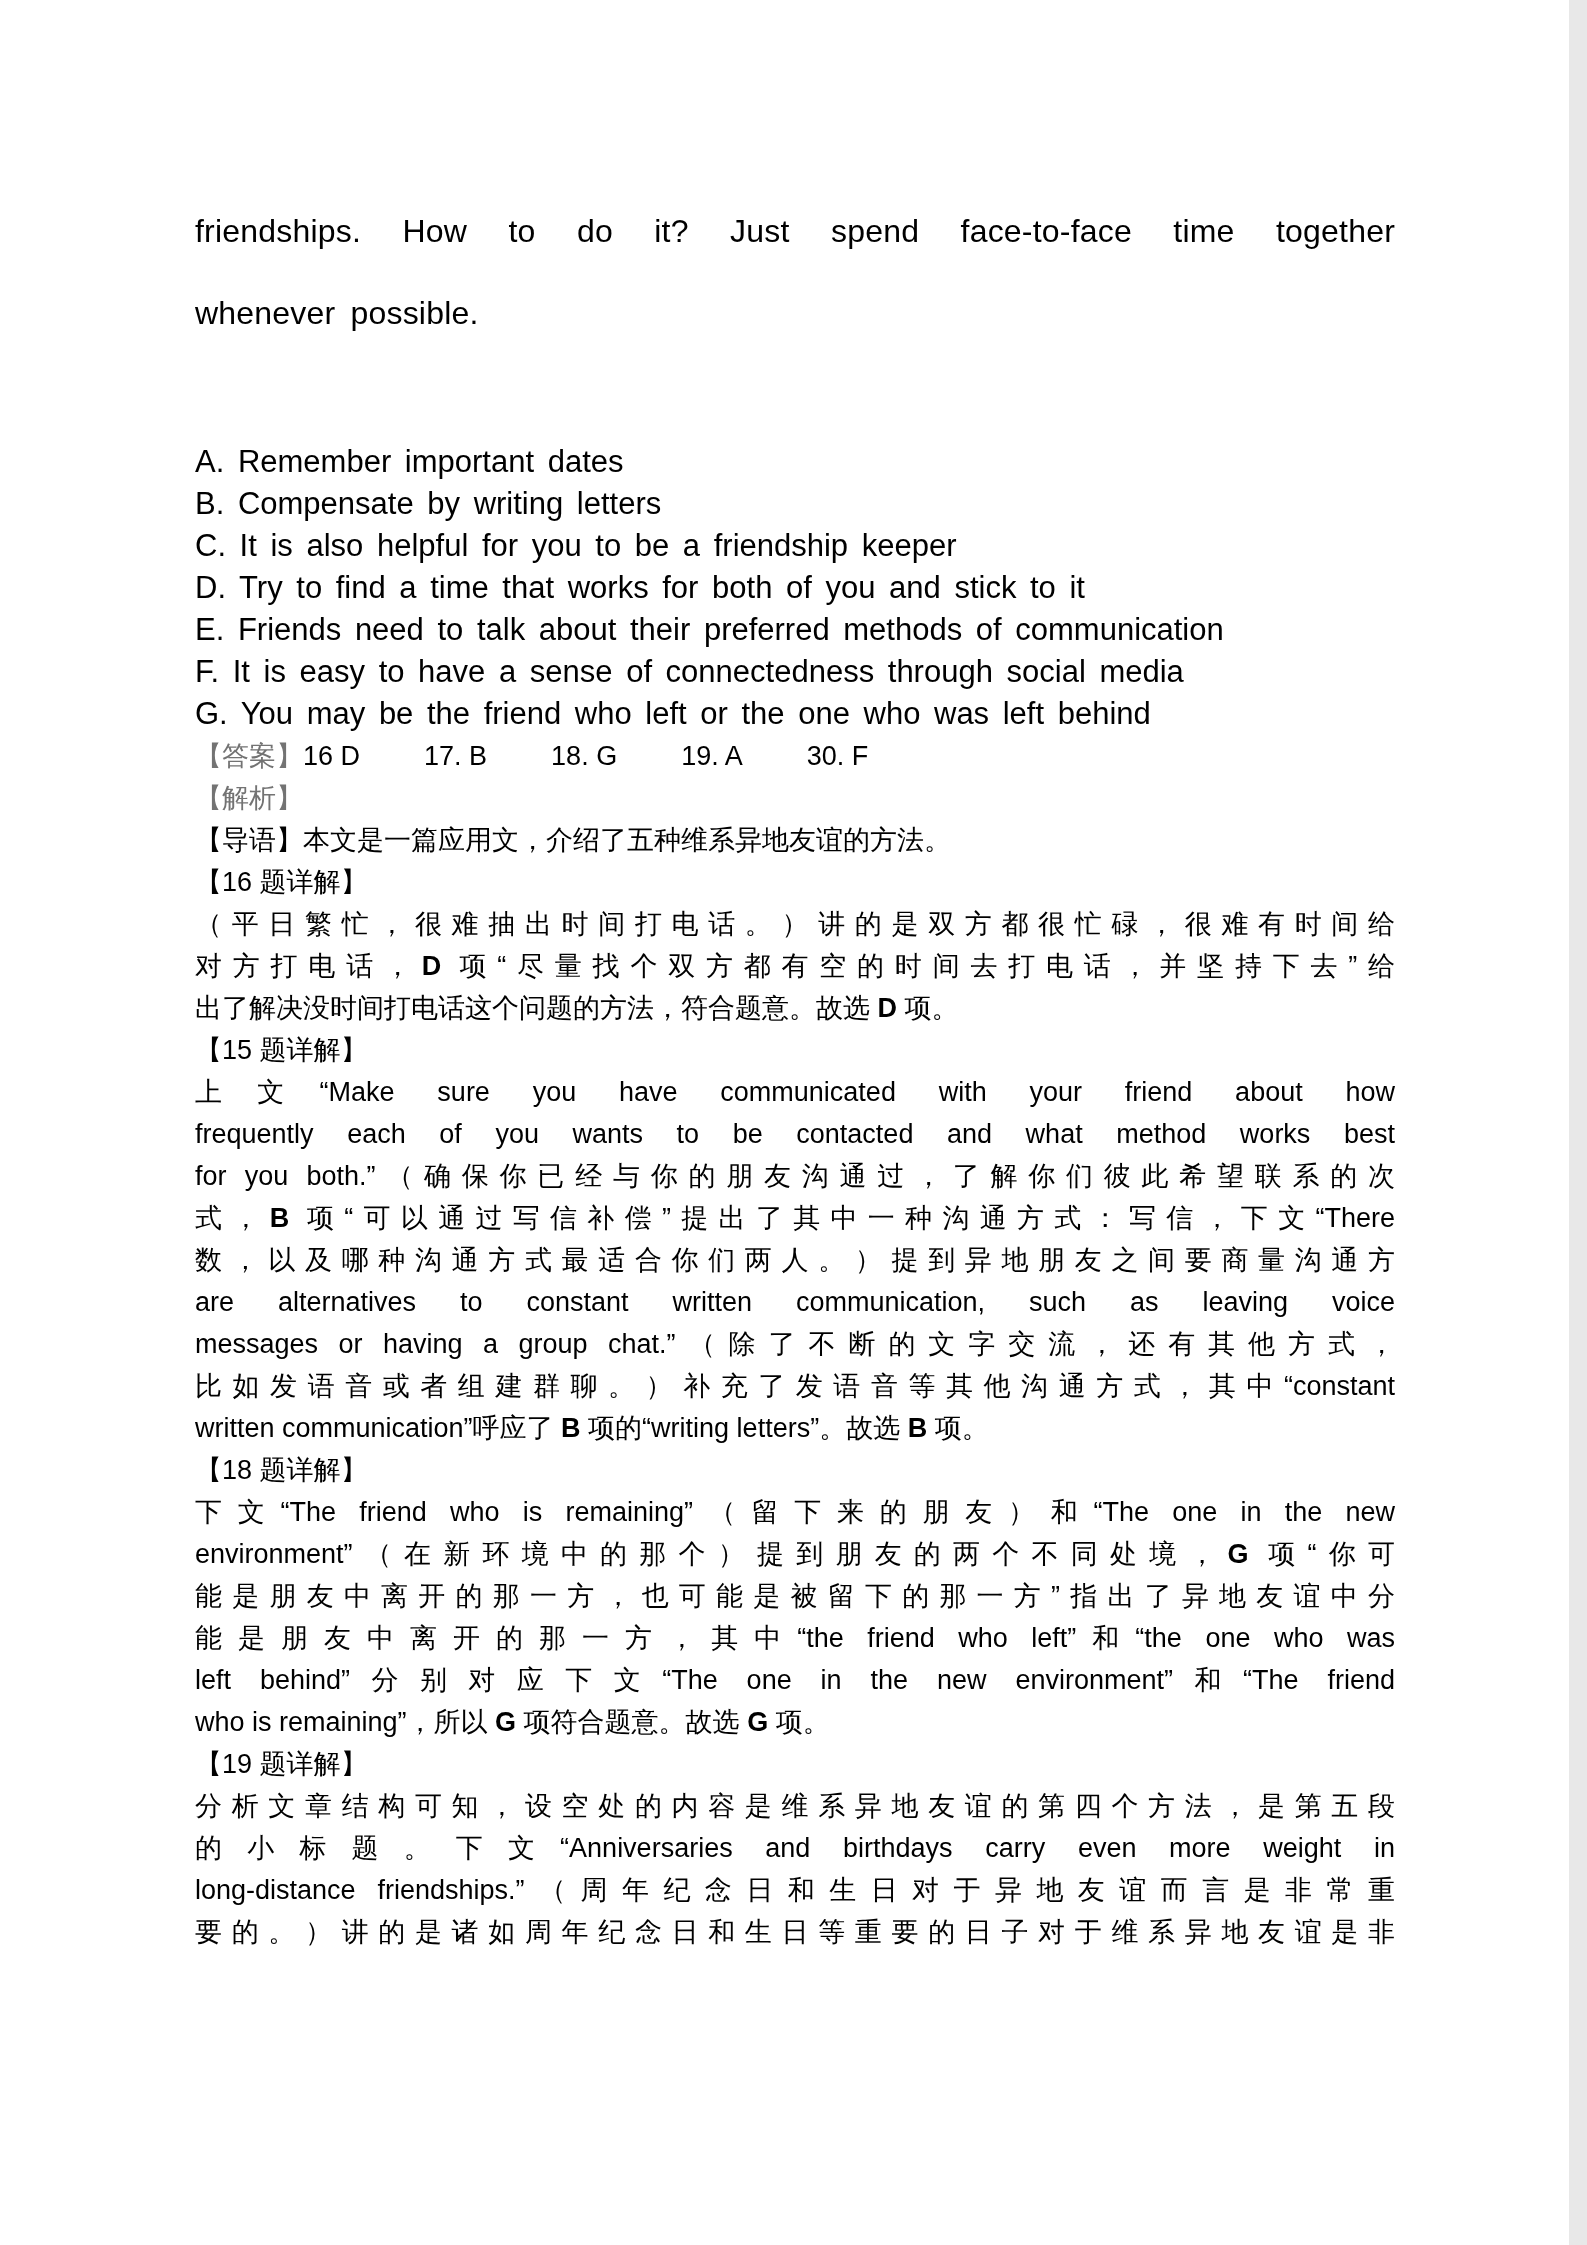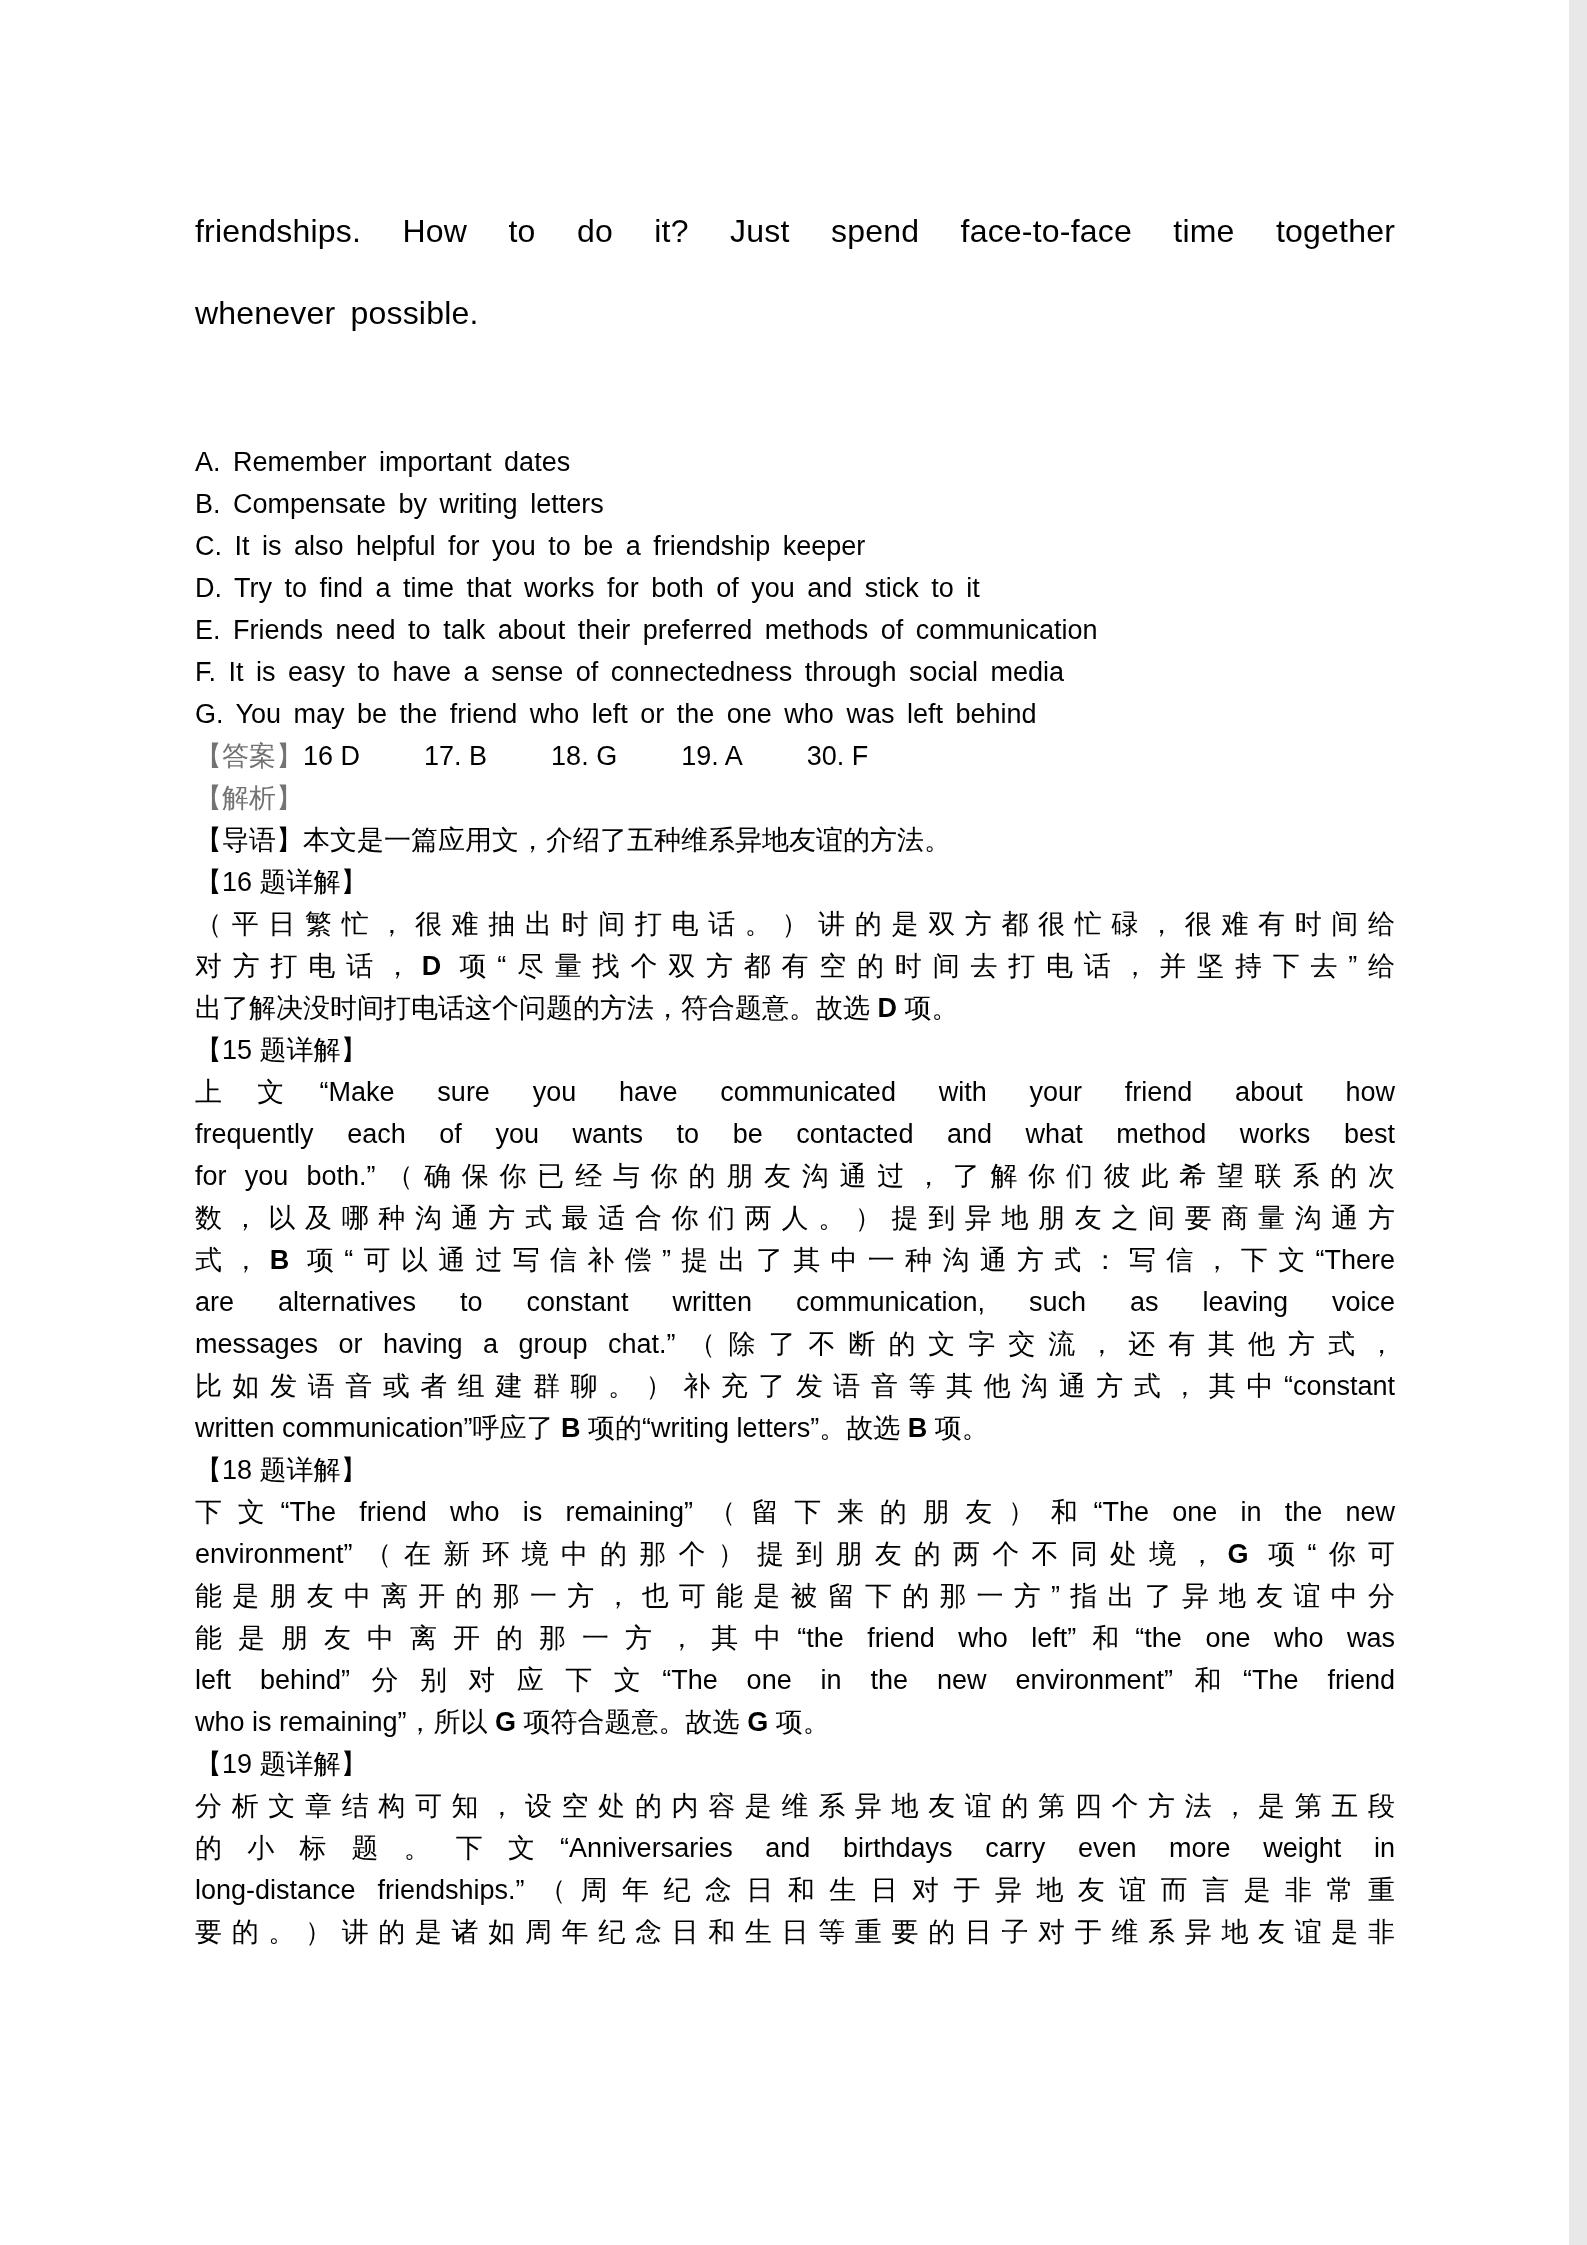--- a/index.html
+++ b/index.html
@@ -20,21 +20,21 @@
     margin-top: 190px;
     font-size: 32px;
     line-height: 82px;
     letter-spacing: 0.2px;
     word-spacing: 6px;
   }
   .options {
     margin-top: 87px;
   }
   .opt-line {
-    font-size: 27px;
+    font-size: 31px;
     line-height: 42px;
     word-spacing: 5px;
   }
   .line {
     font-size: 27px;
     line-height: 42px;
   }
   .j {
     text-align: justify;
     text-align-last: justify;
@@ -80,22 +80,22 @@
           <div class="line"><span>【16 题详解】</span></div>
           <div class="line j"><span>（平日繁忙，很难抽出时间打电话。）讲的是双方都很忙碌，很难有时间给</span></div>
           <div class="line j"><span>对方打电话，</span><span class="bold">D</span><span> 项“尽量找个双方都有空的时间去打电话，并坚持下去”给</span></div>
           <div class="line"><span>出了解决没时间打电话这个问题的方法，符合题意。故选 </span><span class="bold">D</span><span> 项。</span></div>
         </div>
         <div>
           <div class="line"><span>【15 题详解】</span></div>
           <div class="line j"><span>上文“Make sure you have communicated with your friend about how</span></div>
           <div class="line j"><span>frequently each of you wants to be contacted and what method works best</span></div>
           <div class="line j"><span>for you both.”（确保你已经与你的朋友沟通过，了解你们彼此希望联系的次</span></div>
+          <div class="line j"><span>式，</span><span class="bold">B</span><span> 项“可以通过写信补偿”提出了其中一种沟通方式：写信，下文“There</span></div>
           <div class="line j"><span>数，以及哪种沟通方式最适合你们两人。）提到异地朋友之间要商量沟通方</span></div>
-          <div class="line j"><span>式，</span><span class="bold">B</span><span> 项“可以通过写信补偿”提出了其中一种沟通方式：写信，下文“There</span></div>
           <div class="line j"><span>are alternatives to constant written communication, such as leaving voice</span></div>
           <div class="line j"><span>messages or having a group chat.”（除了不断的文字交流，还有其他方式，</span></div>
           <div class="line j"><span>比如发语音或者组建群聊。）补充了发语音等其他沟通方式，其中“constant</span></div>
           <div class="line"><span>written communication”呼应了 </span><span class="bold">B</span><span> 项的“writing letters”。故选 </span><span class="bold">B</span><span> 项。</span></div>
         </div>
         <div>
           <div class="line"><span>【18 题详解】</span></div>
           <div class="line j"><span>下文“The friend who is remaining”（留下来的朋友）和“The one in the new</span></div>
           <div class="line j"><span>environment”（在新环境中的那个）提到朋友的两个不同处境，</span><span class="bold">G</span><span> 项“你可</span></div>
           <div class="line j"><span>能是朋友中离开的那一方，也可能是被留下的那一方”指出了异地友谊中分</span></div>

